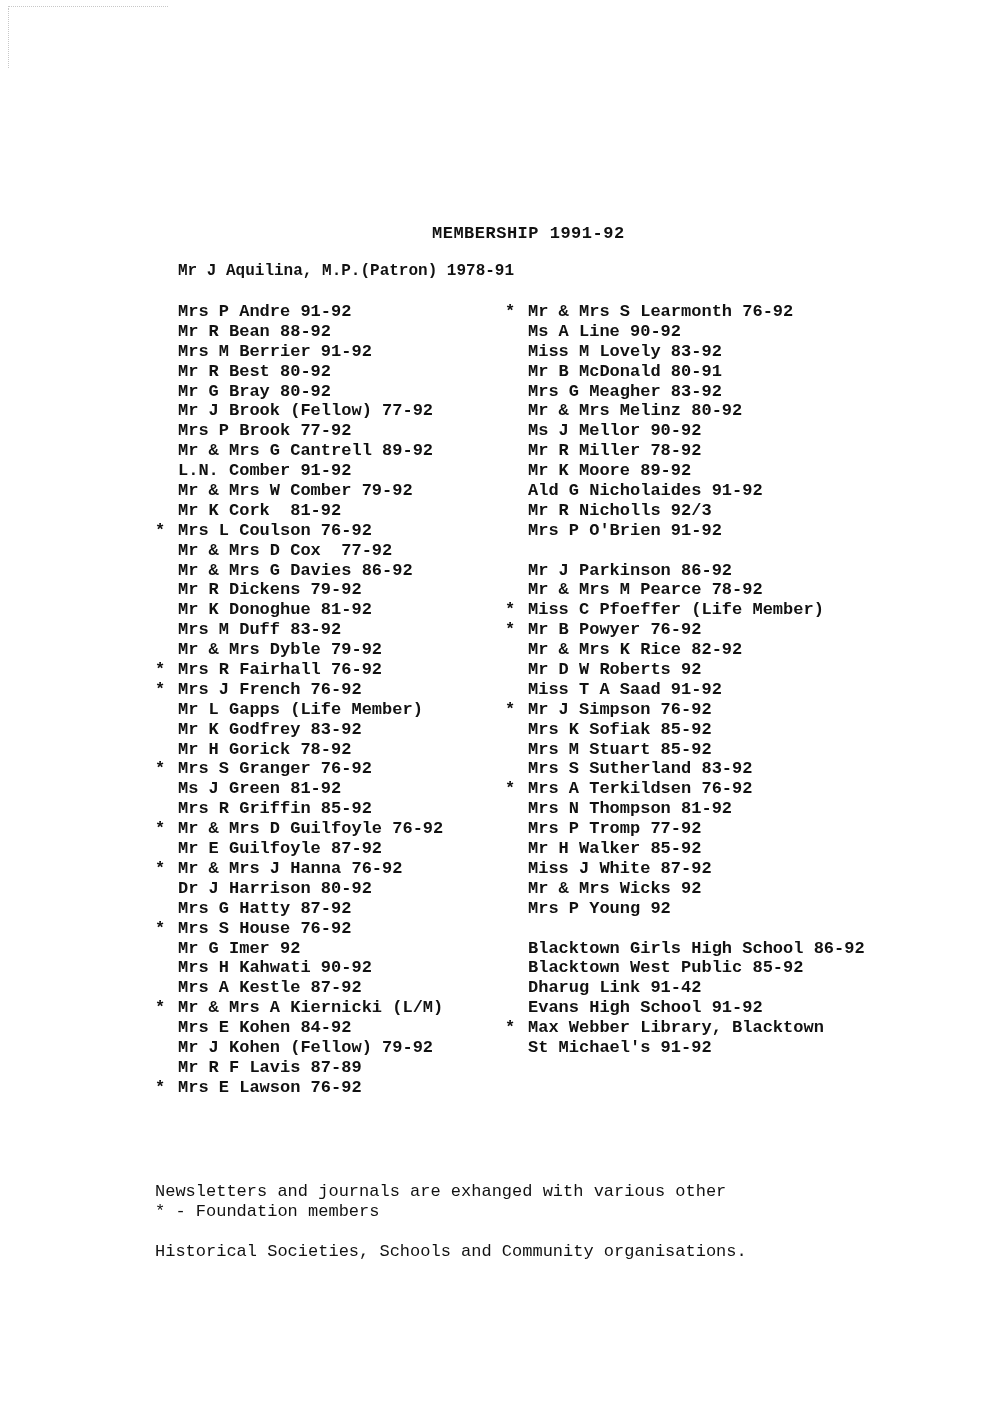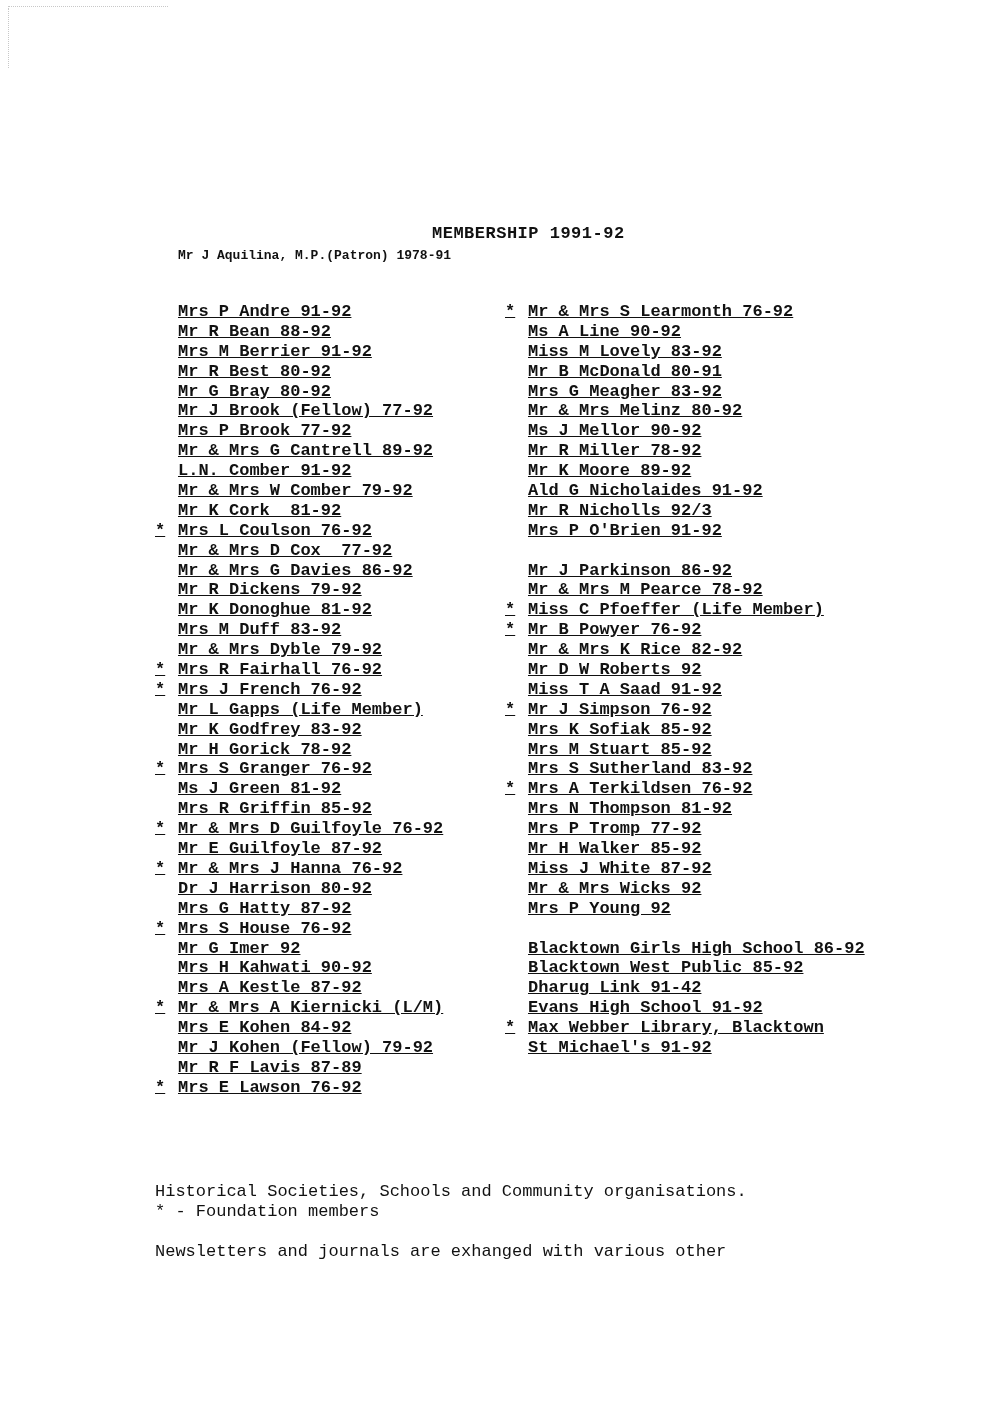--- a/index.html
+++ b/index.html
@@ -35,31 +35,30 @@
     .title {
       position: absolute;
       left: 432px; top: 224px;
       font-size: 17px;
       letter-spacing: 0.5px;
       white-space: pre;
       font-weight: bold;
     }
     .patron {
       position: absolute;
-      left: 178px; top: 248px;
-      font-size: 13px;
+      left: 178px; top: 262px;
+      font-size: 16px;
       white-space: pre;
       font-weight: bold;
     }
     .col {
       position: absolute;
       top: 302px;
       font-size: 17px;
       font-weight: bold;
-      text-decoration: underline;
     }
     .col-left { left: 155px; }
     .col-right { left: 505px; }
     .row {
       height: 19.9px;
       line-height: 19.9px;
       white-space: pre;
       display: flex;
     }
     .marker {
@@ -173,18 +172,18 @@
         <div class="row"><span class="marker"></span><span class="name">Blacktown Girls High School 86-92</span></div>
         <div class="row"><span class="marker"></span><span class="name">Blacktown West Public 85-92</span></div>
         <div class="row"><span class="marker"></span><span class="name">Dharug Link 91-42</span></div>
         <div class="row"><span class="marker"></span><span class="name">Evans High School 91-92</span></div>
         <div class="row"><span class="marker">*</span><span class="name">Max Webber Library, Blacktown</span></div>
         <div class="row"><span class="marker"></span><span class="name">St Michael's 91-92</span></div>
       </div>
     </div>
 
   <div class="note">
+    <div>Newsletters and journals are exhanged with various other</div>
     <div>Historical Societies, Schools and Community organisations.</div>
-    <div>Newsletters and journals are exhanged with various other</div>
   </div>
 
   <div class="legend">* - Foundation members</div>
 </div>
 
 </body></html>

